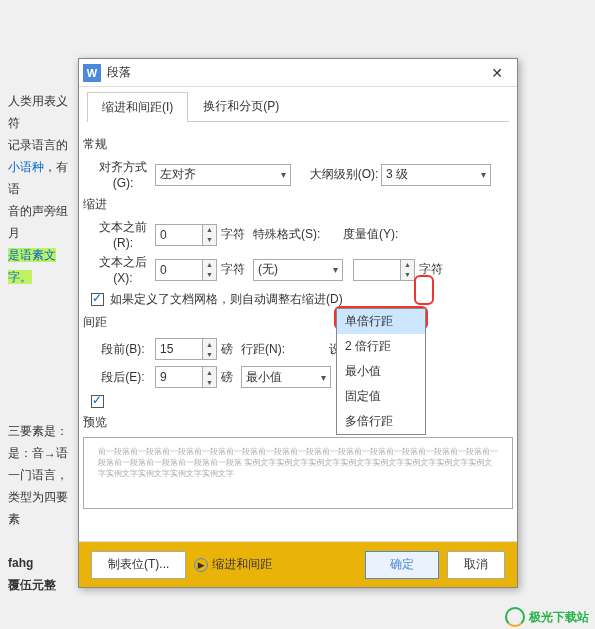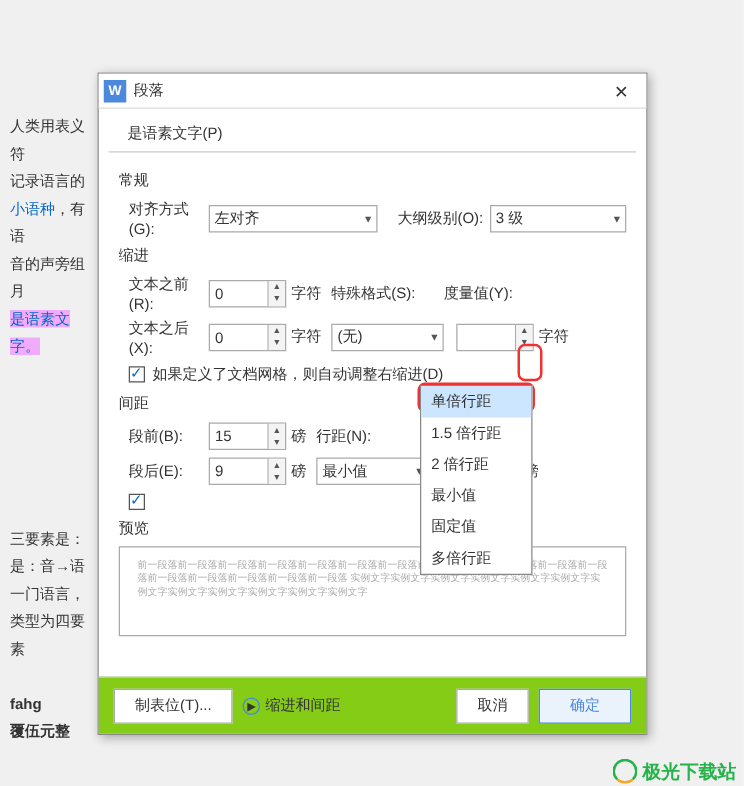--- a/index.html
+++ b/index.html
@@ -1,57 +1,57 @@
 <!DOCTYPE html>
 <html><head>
 <meta charset="utf-8">
 <style>
 *{box-sizing:border-box;margin:0;padding:0;font-family:"Microsoft YaHei",sans-serif;font-size:12px;color:#333}
 body{background:#f0f0f0;width:595px;height:629px;overflow:hidden;position:relative}
 .bg-text{position:absolute;top:90px;left:8px;width:70px;line-height:22px}
 .bg-text a{color:#06c}
-.bg-text .hl{background:#f0abfc;color:#06c}
+.bg-text .hl{background:#bef264;color:#06c}
 .dialog{position:absolute;top:58px;left:78px;width:440px;height:530px;background:#fff;border:1px solid #888;box-shadow:2px 2px 8px rgba(0,0,0,.3)}
 .titlebar{height:28px;background:#fff;display:flex;align-items:center;padding:0 4px;border-bottom:1px solid #ddd}
 .app-icon{width:18px;height:18px;background:#4a89dc;color:#fff;display:flex;align-items:center;justify-content:center;font-weight:bold;font-size:11px;margin-right:6px}
 .title-text{flex:1;font-size:12px}
 .close-btn{width:32px;height:24px;display:flex;align-items:center;justify-content:center;font-size:14px}
 .tabs{display:flex;border-bottom:1px solid #ccc;margin:4px 8px 0}
 .tab{padding:6px 14px;border:1px solid transparent;border-bottom:none;cursor:pointer}
 .tab.active{border-color:#ccc;background:#fff;position:relative;top:1px}
-.content{padding:8px 16px}
+.content{padding:8px 4px}
 .section-label{margin:6px 0 6px 0;font-size:12px}
 .row{display:flex;align-items:center;margin:4px 0;min-height:24px}
-.lbl{width:72px;text-align:left;padding-left:8px}
+.lbl{width:72px;text-align:center;padding-left:8px}
 .combo,.spin,.txt{height:22px;border:1px solid #aaa;background:#fff;display:flex;align-items:center;padding:0 4px;position:relative}
 .combo{min-width:90px}
 .combo::after{content:"▾";position:absolute;right:4px;font-size:10px;color:#555}
 .spin{width:62px;padding-right:14px}
 .spin-btns{position:absolute;right:0;top:0;bottom:0;width:14px;display:flex;flex-direction:column;border-left:1px solid #aaa}
 .spin-btns div{flex:1;display:flex;align-items:center;justify-content:center;font-size:7px;color:#555;background:#f4f4f4}
 .unit{margin:0 8px 0 4px}
 .radio{display:flex;align-items:center;margin-right:16px}
 .radio .r{width:13px;height:13px;border:1px solid #555;border-radius:50%;margin-right:4px;position:relative}
 .radio.checked .r::after{content:"";position:absolute;top:2px;left:2px;width:7px;height:7px;border-radius:50%;background:#000}
 .chk{display:flex;align-items:center;margin:6px 0 6px 8px}
 .chk .c{width:13px;height:13px;border:1px solid #555;margin-right:6px;position:relative;background:#fff}
 .chk.checked .c::after{content:"✓";position:absolute;top:-3px;left:0;font-size:12px;color:#06c}
 .preview-box{border:1px solid #aaa;height:72px;margin:0 0 8px;padding:8px 14px;font-size:8px;color:#aaa;line-height:11px;overflow:hidden}
-.footer{position:absolute;bottom:0;left:0;right:0;height:46px;border-top:1px solid #ddd;background:#84cc16;display:flex;align-items:center;padding:0 12px;gap:8px}
+.footer{position:absolute;bottom:0;left:0;right:0;height:46px;border-top:1px solid #ddd;background:#eab308;display:flex;align-items:center;padding:0 12px;gap:8px}
 .btn{height:28px;padding:0 16px;border:1px solid #aaa;background:#fff;display:flex;align-items:center;cursor:pointer}
 .btn.primary{border:1px solid #4a89dc;color:#4a89dc;background:#eaf2fc;padding:0 24px}
 .link{color:#4a89dc;display:flex;align-items:center;gap:4px}
 .link .i{width:14px;height:14px;border:1px solid #4a89dc;border-radius:50%;display:flex;align-items:center;justify-content:center;font-size:9px}
 .dropdown{position:absolute;top:308px;left:336px;width:90px;background:#fff;border:1px solid #888;z-index:10}
 .dropdown .opt{padding:4px 8px;cursor:pointer}
 .dropdown .opt.sel{background:#cde6ff}
 .red-ring{position:absolute;border:2px solid #e33;border-radius:6px;pointer-events:none}
 .watermark{position:absolute;bottom:2px;right:6px;display:flex;align-items:center;gap:4px}
 .watermark .logo{width:20px;height:20px;border:2px solid #26b34b;border-bottom-color:#f5a623;border-radius:50%}
-.watermark span{font-size:15px;color:#26b34b;font-weight:bold}
+.watermark span{font-size:12px;color:#26b34b;font-weight:bold}
 </style>
 </head>
 <body>
 
 <div class="bg-text">
   <span>人类用表义符</span><br>
   <span>记录语言的</span><br>
   <a>小语种</a><span>，有语</span><br>
   <span>音的声旁组月</span><br>
   <span class="hl">是语素文字。</span><br><br><br><br><br><br><br>
@@ -63,21 +63,22 @@
   <b>覆伍元整</b>
 </div>
 
 <div class="dialog">
   <div class="titlebar">
     <div class="app-icon">W</div>
     <div class="title-text">段落</div>
     <div class="close-btn">✕</div>
   </div>
   <div class="tabs">
-    <div class="tab">是语素文字(P)</div>
+    <div class="tab active">缩进和间距(I)</div>
+    <div class="tab">换行和分页(P)</div>
   </div>
   <div class="content">
     <div class="section-label">常规</div>
     <div class="row">
       <div class="lbl">对齐方式(G):</div>
       <div class="combo" style="width:136px">
           <span>左对齐</span>
         </div>
       <div class="lbl" style="width:82px;margin-left:8px">大纲级别(O):</div>
       <div class="combo" style="width:110px">
@@ -171,28 +172,27 @@
 实例文字实例文字实例文字实例文字实例文字实例文字实例文字实例文字实例文字实例文字实例文字实例文字</div>
   </div>
 
   <div class="footer">
     <div class="btn">制表位(T)...</div>
     <div class="link">
         <div class="i">▶</div>
         <span>缩进和间距</span>
       </div>
     <div style="flex:1"></div>
+    <div class="btn primary">确定</div>
     <div class="btn">取消</div>
-    <div class="btn primary">确定</div>
   </div>
 </div>
 
 <div class="dropdown">
   <div class="opt sel">单倍行距</div>
-  <div class="opt">1.5 倍行距</div>
   <div class="opt">2 倍行距</div>
   <div class="opt">最小值</div>
   <div class="opt">固定值</div>
   <div class="opt">多倍行距</div>
 </div>
 
 <div class="red-ring" style="top:275px;left:414px;width:20px;height:30px"></div>
 <div class="red-ring" style="top:306px;left:334px;width:94px;height:24px"></div>
 
 <div class="watermark">

